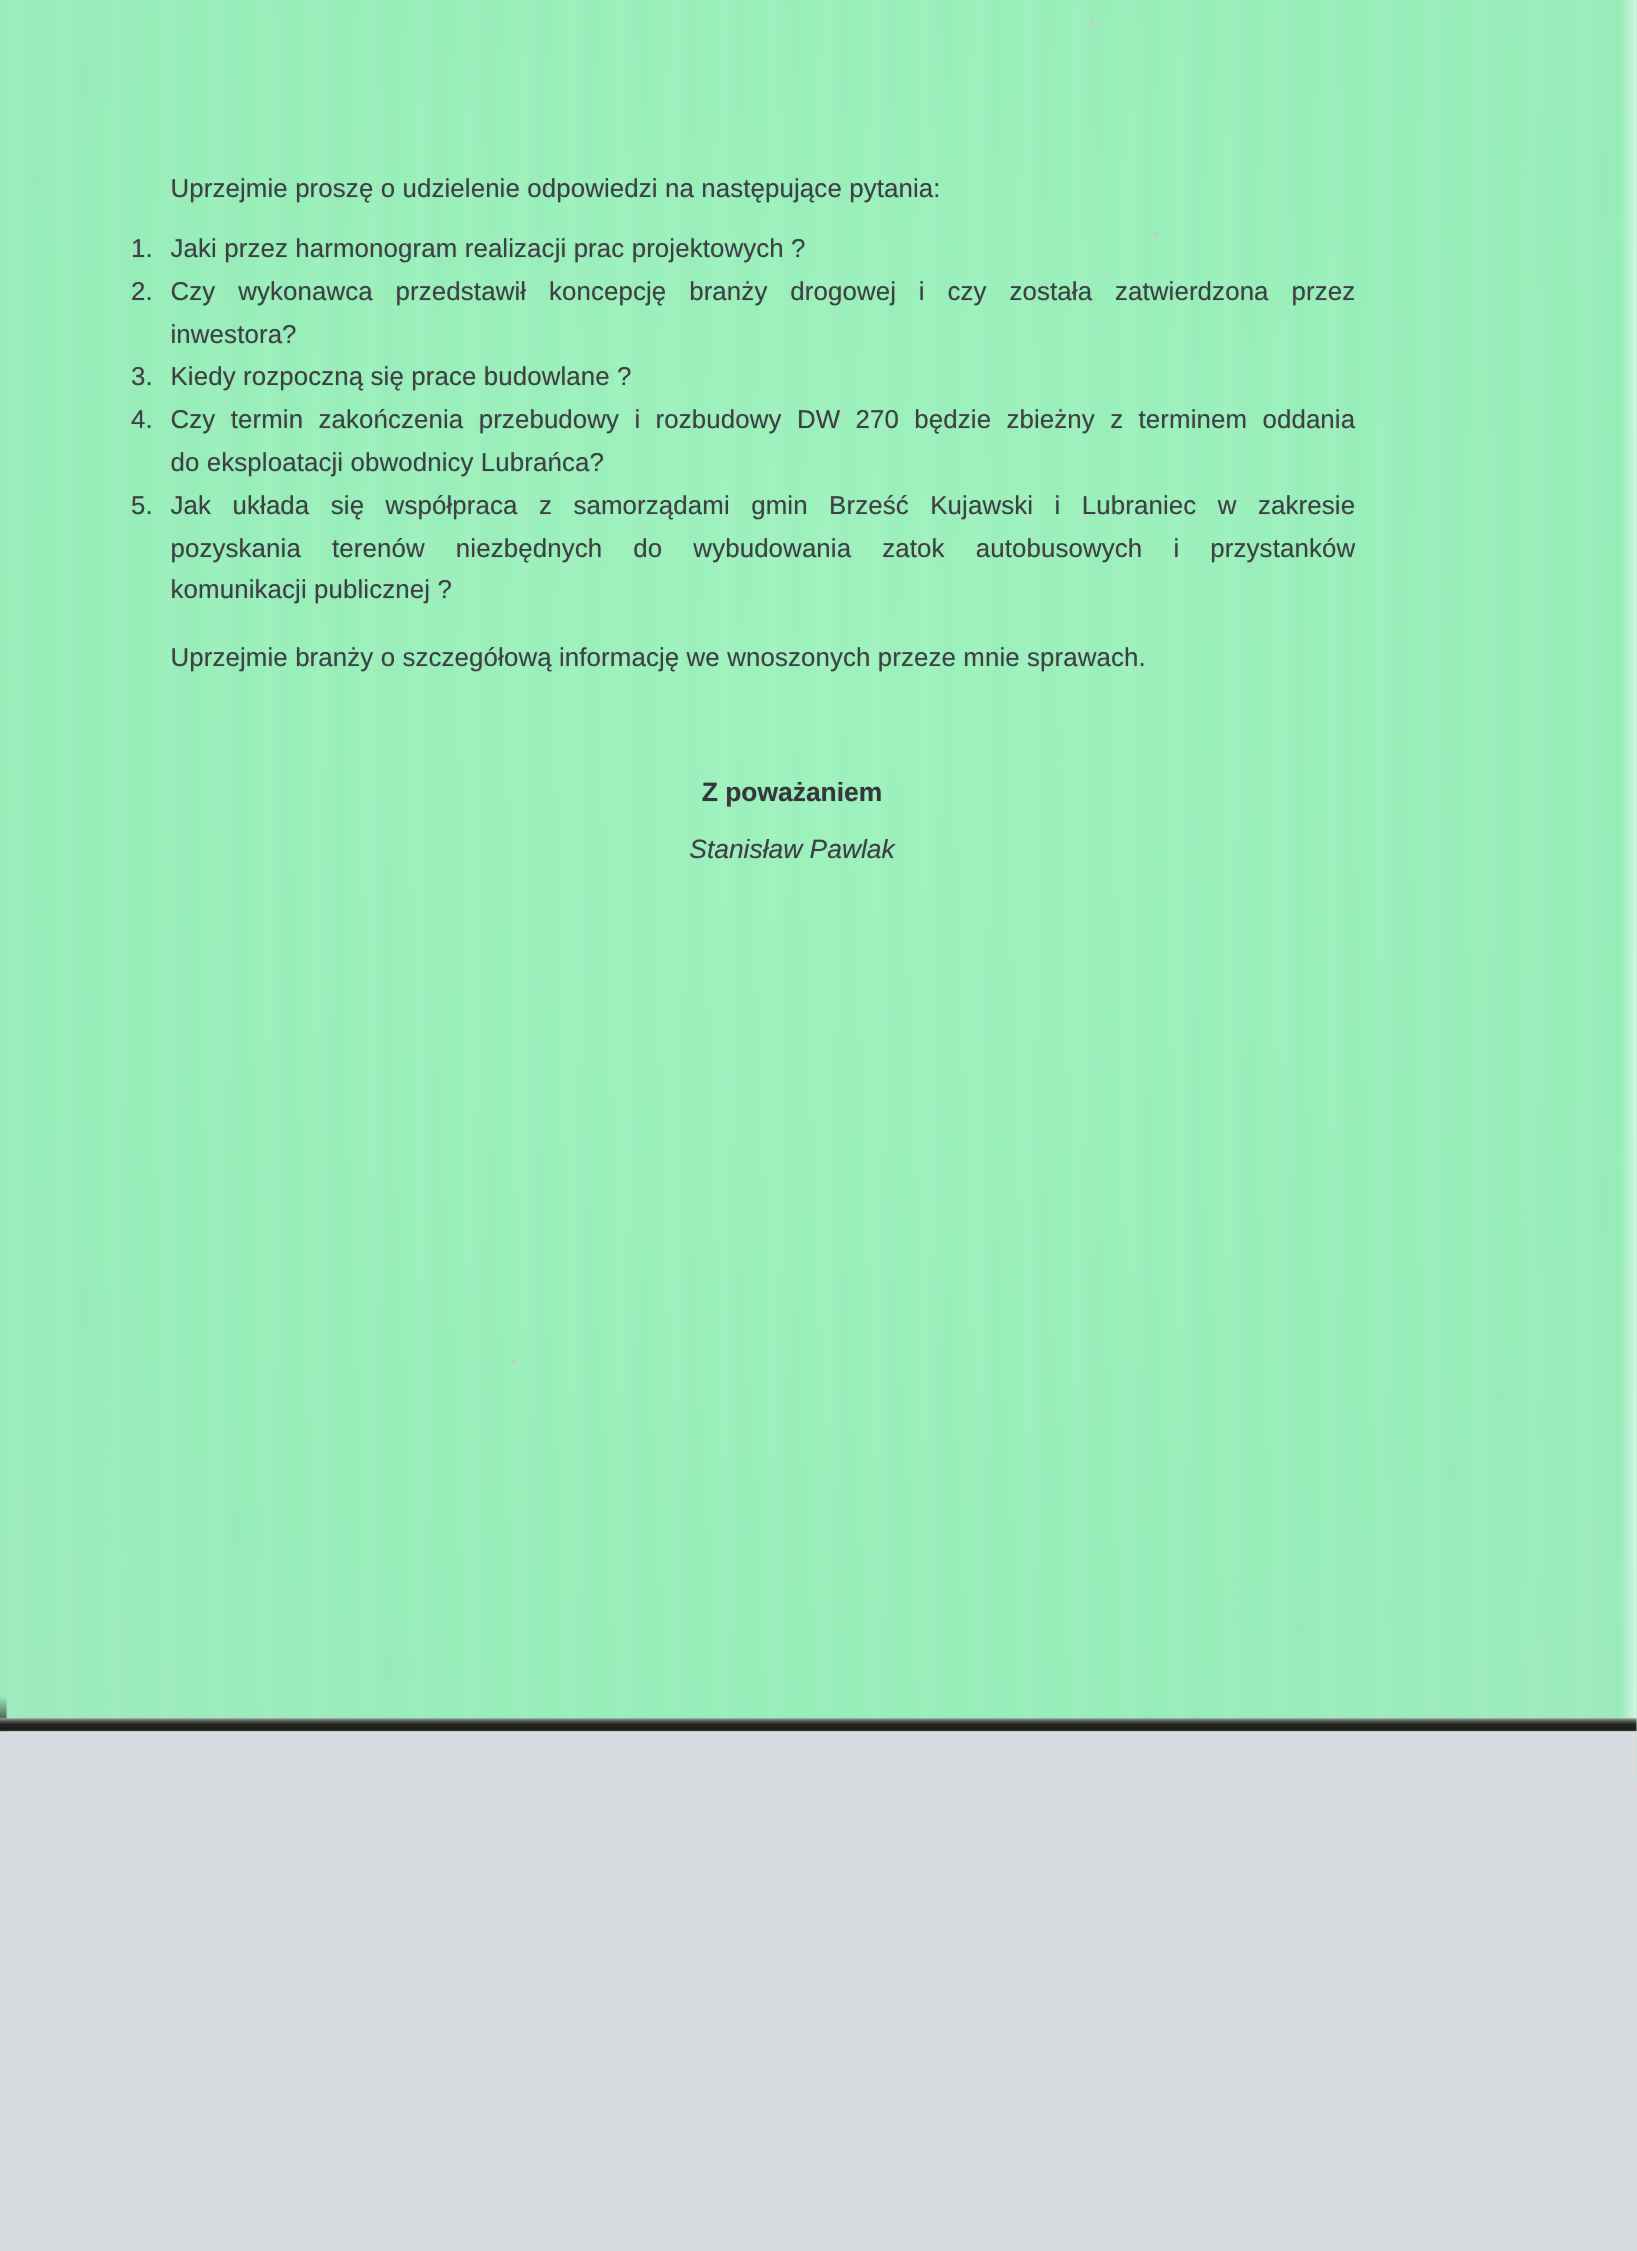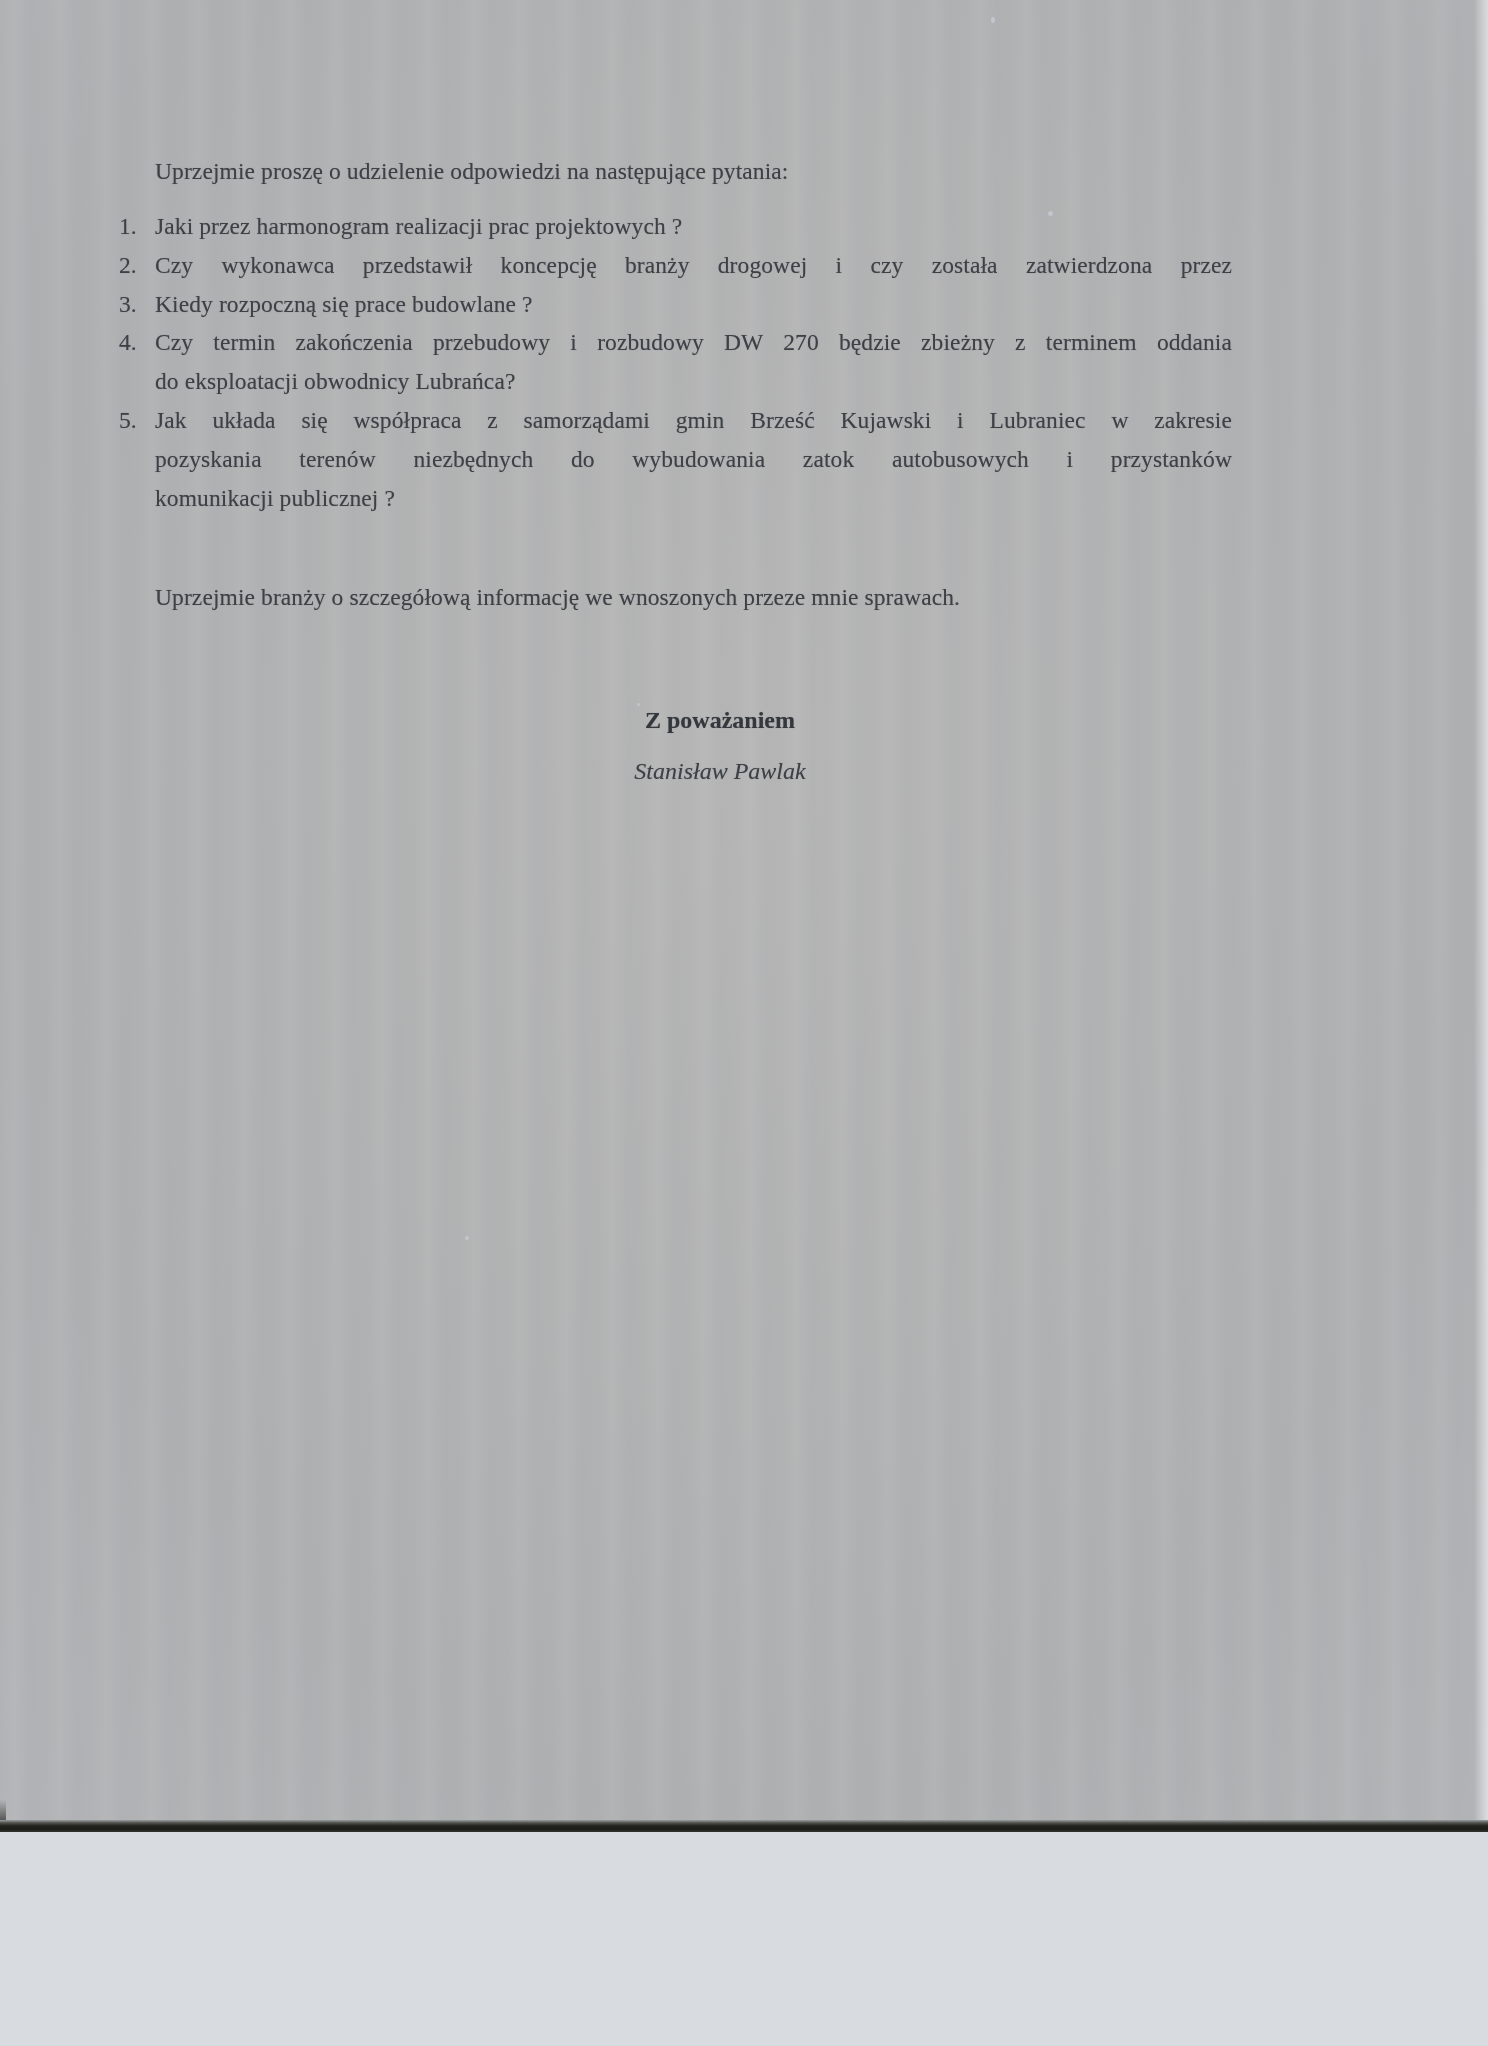--- a/index.html
+++ b/index.html
@@ -3,24 +3,24 @@
 <meta charset="utf-8">
 <style>
   html, body {
     margin: 0;
     padding: 0;
     background: #d8dbe0;
   }
   .page {
     position: relative;
     width: 1488px;
-    height: 1832px;
-    background: #a3a3a3;
+    height: 1574px;
+    background: #86efac;
     overflow: hidden;
-    font-family: Liberation Serif, serif;
+    font-family: Liberation Sans, sans-serif;
     color: #3d4045;
   }
   
   .page::before {
     content: "";
     position: absolute;
     inset: 0;
     background:
       repeating-linear-gradient(90deg,
         rgba(255,255,255,0.00) 0px,
@@ -131,20 +131,23 @@
 
     <div class="qrow">
       <span class="marker">1.</span>
       <span>Jaki przez harmonogram realizacji prac projektowych ?</span>
     </div>
 
     <div class="qrow justify">
       <span class="marker">2.</span>
       <span>Czy wykonawca przedstawił koncepcję branży drogowej i czy została zatwierdzona przez</span>
     </div>
+    <div class="qrow">
+      <span>inwestora?</span>
+    </div>
 
     <div class="qrow">
       <span class="marker">3.</span>
       <span>Kiedy rozpoczną się prace budowlane ?</span>
     </div>
 
     <div class="qrow justify">
       <span class="marker">4.</span>
       <span>Czy termin zakończenia przebudowy i rozbudowy DW 270 będzie zbieżny z terminem oddania</span>
     </div>

